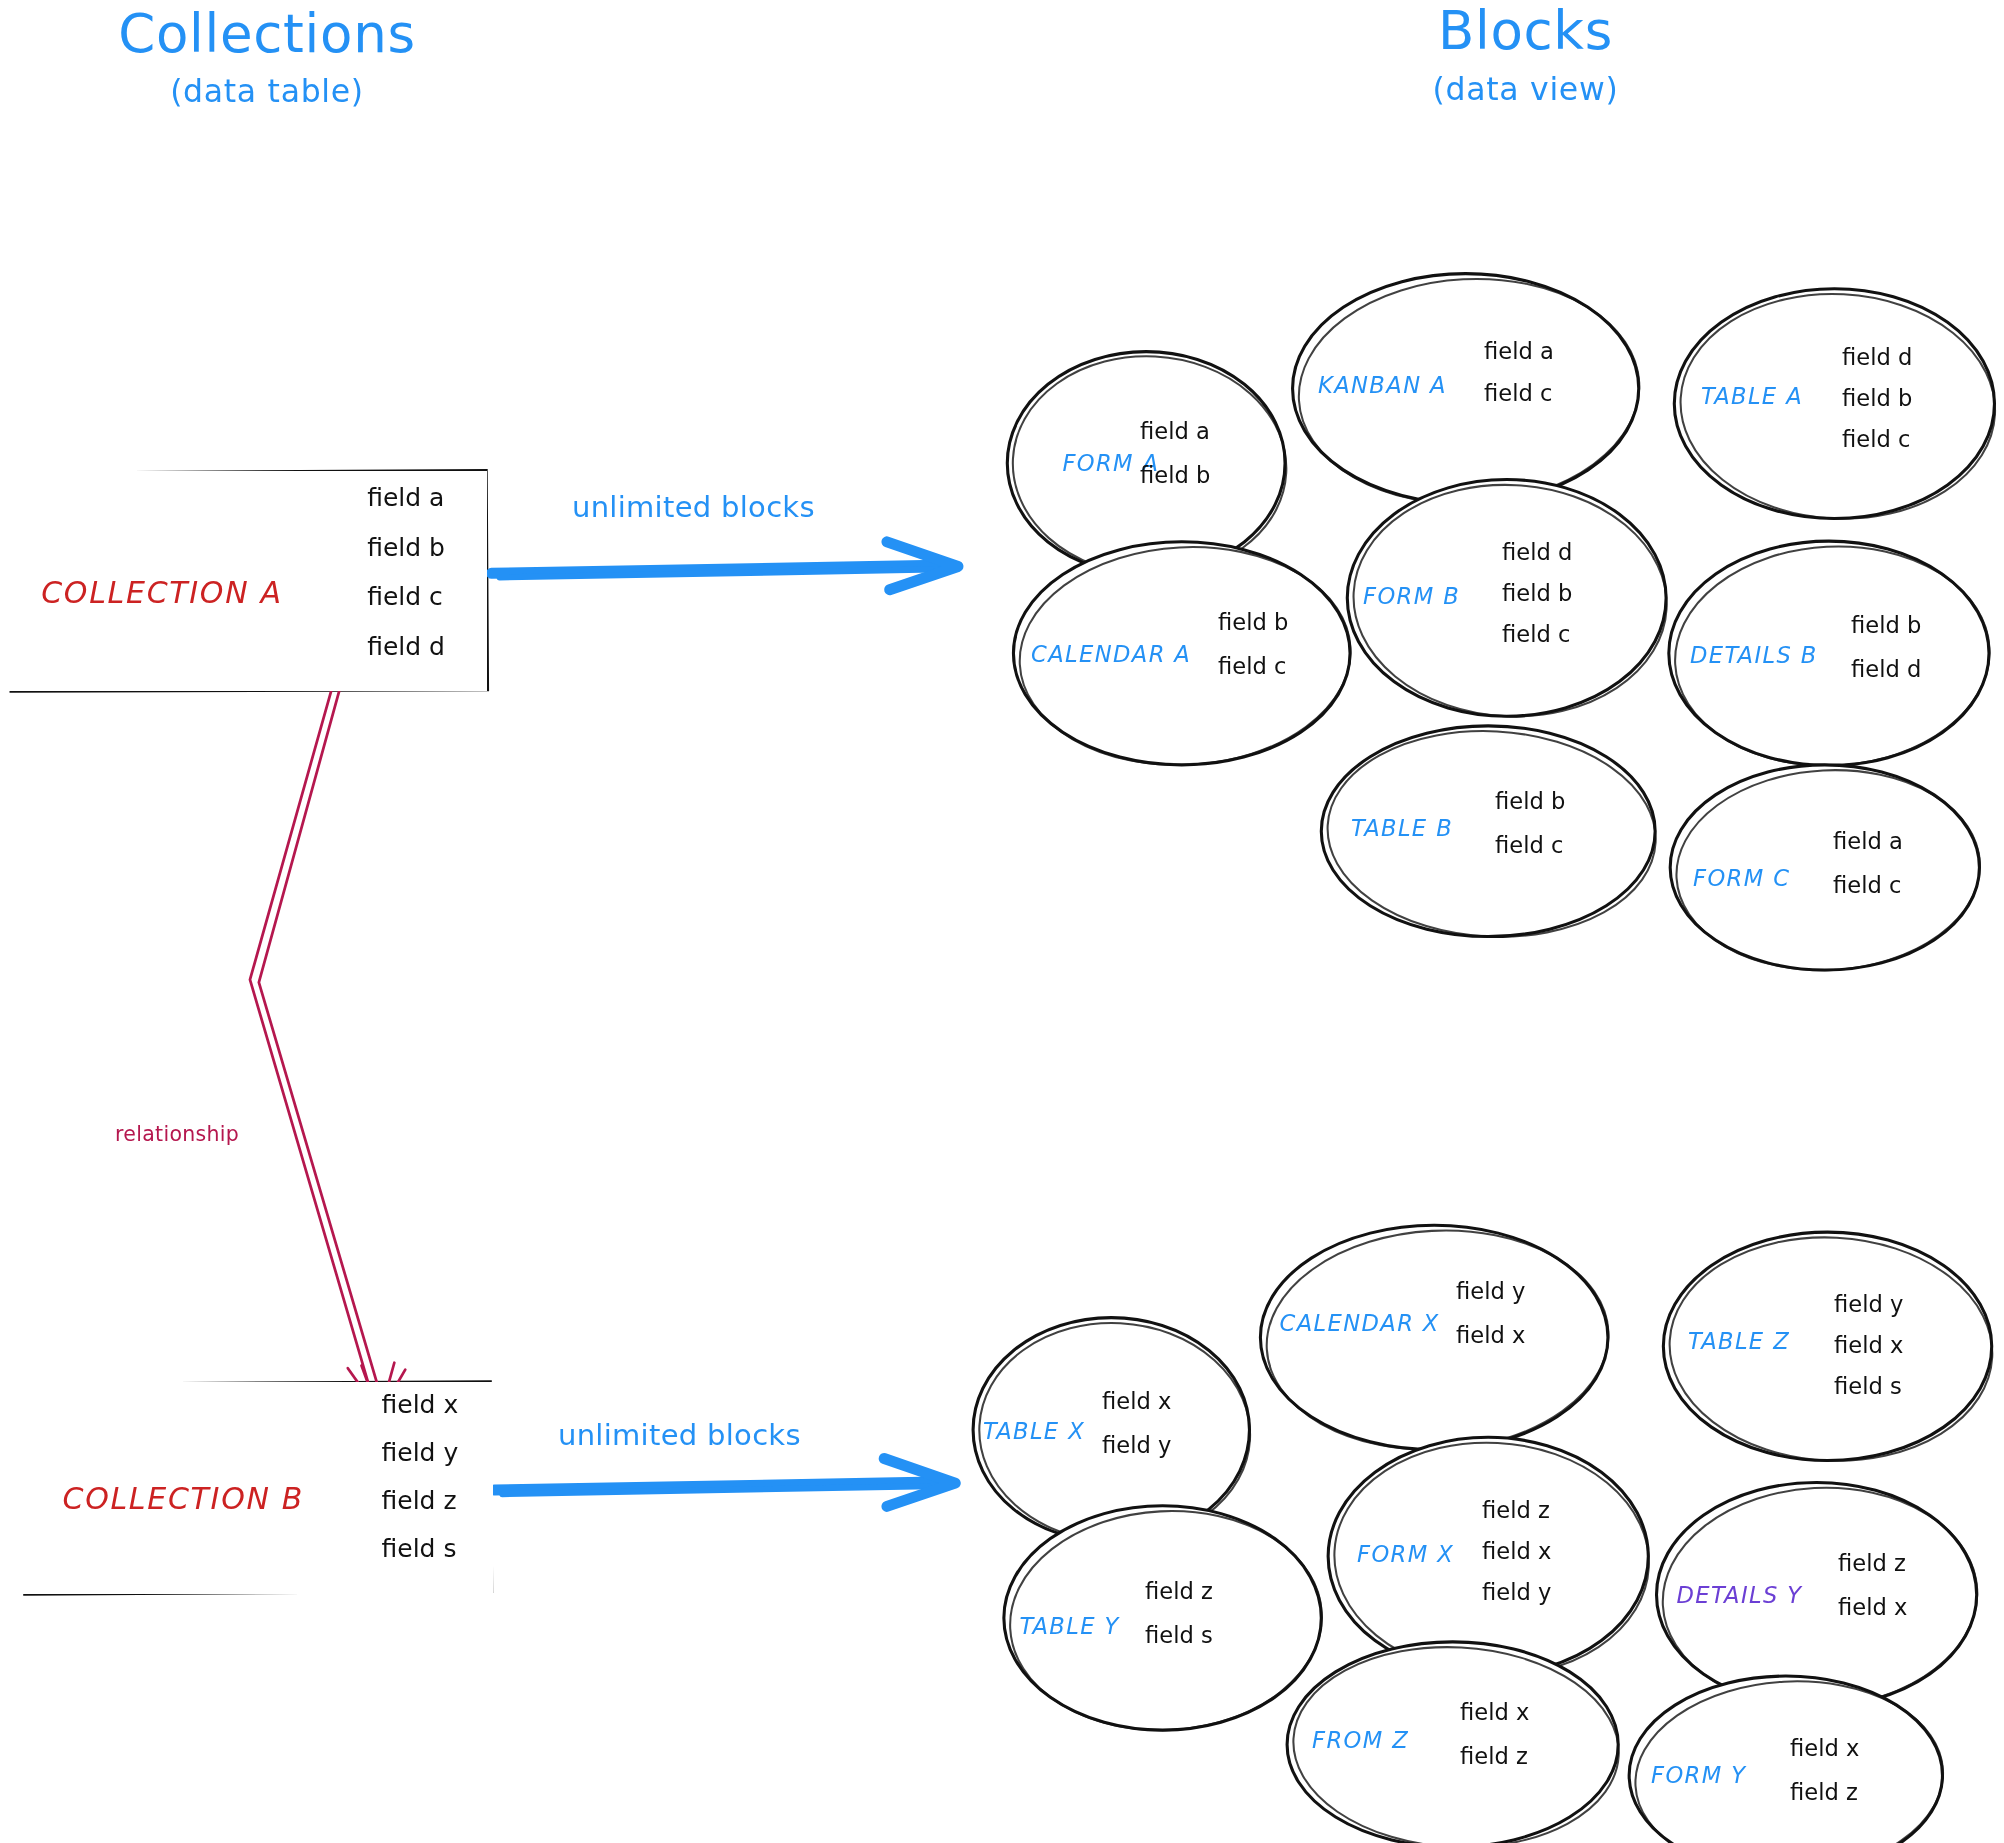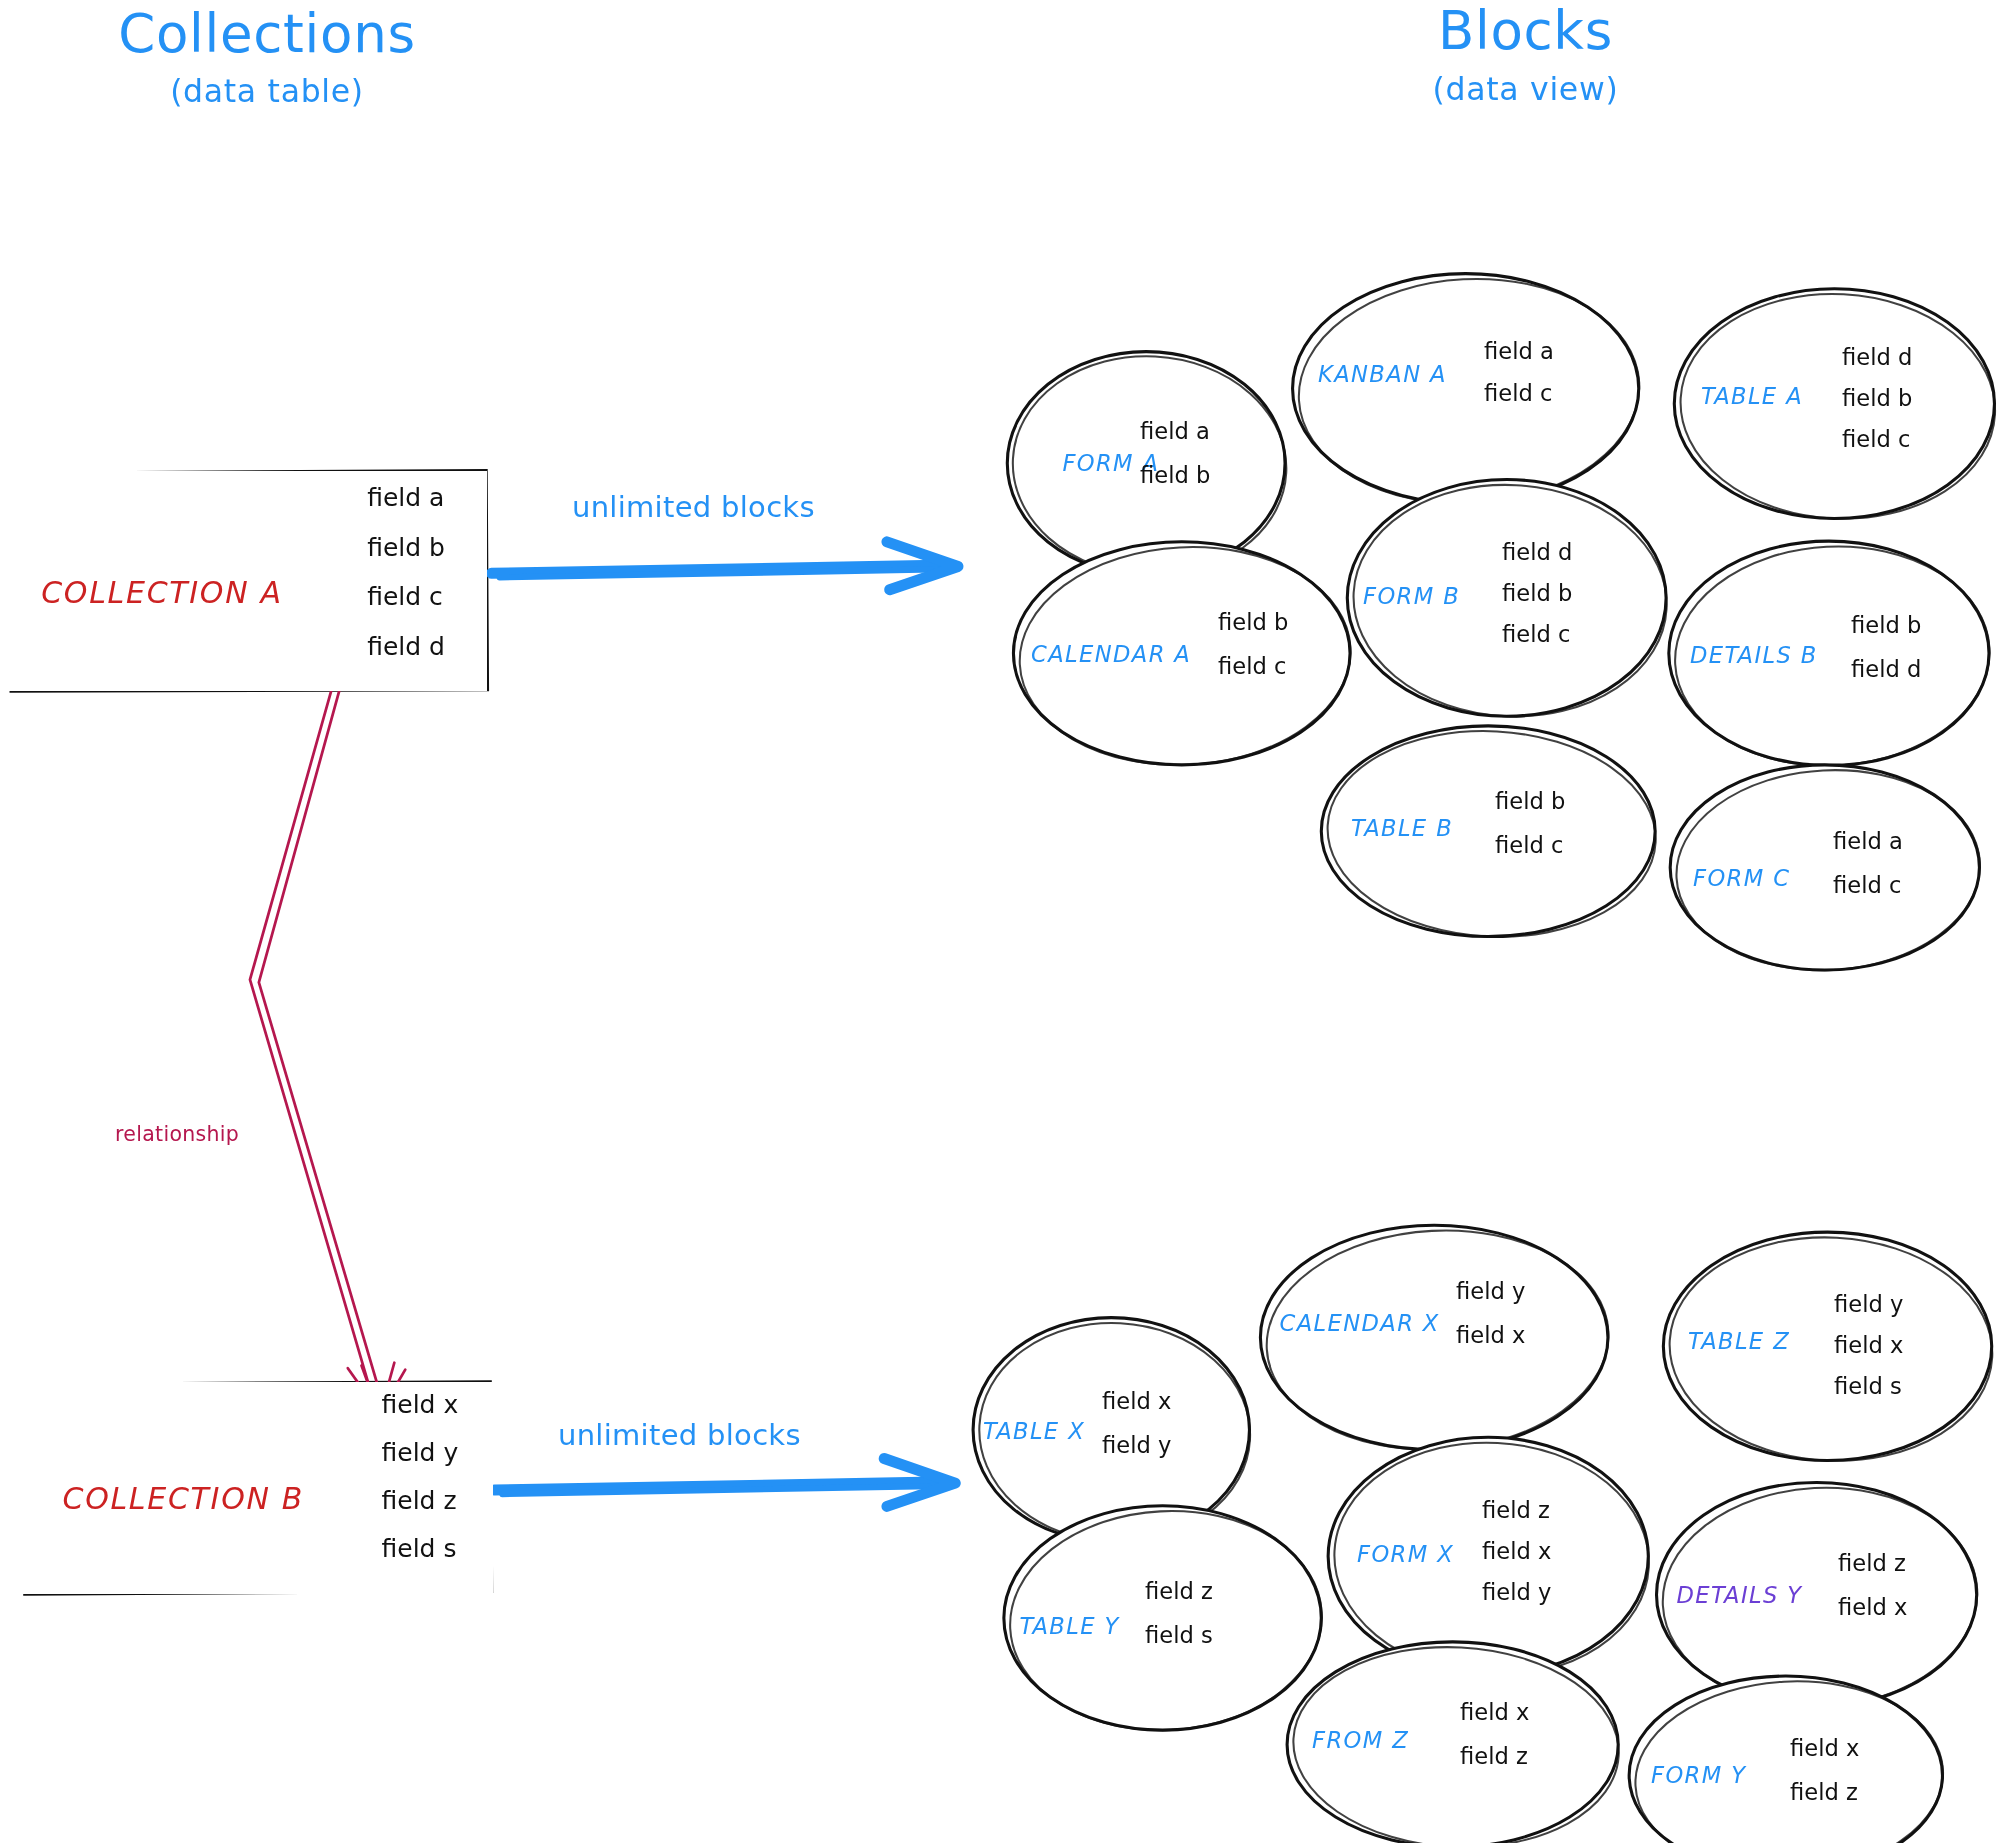--- a/index.html
+++ b/index.html
@@ -70,21 +70,21 @@
   }
   .block .blk-fields span{display:block;white-space:nowrap;}
   .block.purple .blk-label{color:#6b3fd4;}
 
   
   #block-form-a   {left:1006px;top:350px;width:281px;height:226px;}
   #block-form-a .blk-label{left:16.4px;top:100px;margin-left:40px;}
   #block-form-a .blk-fields{left:134px;top:68px;gap:18px;}
 
   #block-kanban-a {left:1292px;top:272px;width:348px;height:233px;}
-  #block-kanban-a .blk-label{left:26px;top:89px;}
+  #block-kanban-a .blk-label{left:26px;top:100px;}
   #block-kanban-a .blk-fields{left:192px;top:66px;gap:16.4px;}
 
   #block-table-a  {left:1674px;top:287px;width:322px;height:233px;}
   #block-table-a .blk-label{left:27px;top:96px;}
   #block-table-a .blk-fields{left:168px;top:57px;gap:15px;}
 
   #block-calendar-a{left:1013px;top:541px;width:338px;height:226px;}
   #block-calendar-a .blk-label{left:18px;top:100px;}
   #block-calendar-a .blk-fields{left:205px;top:68px;gap:18px;}
 

